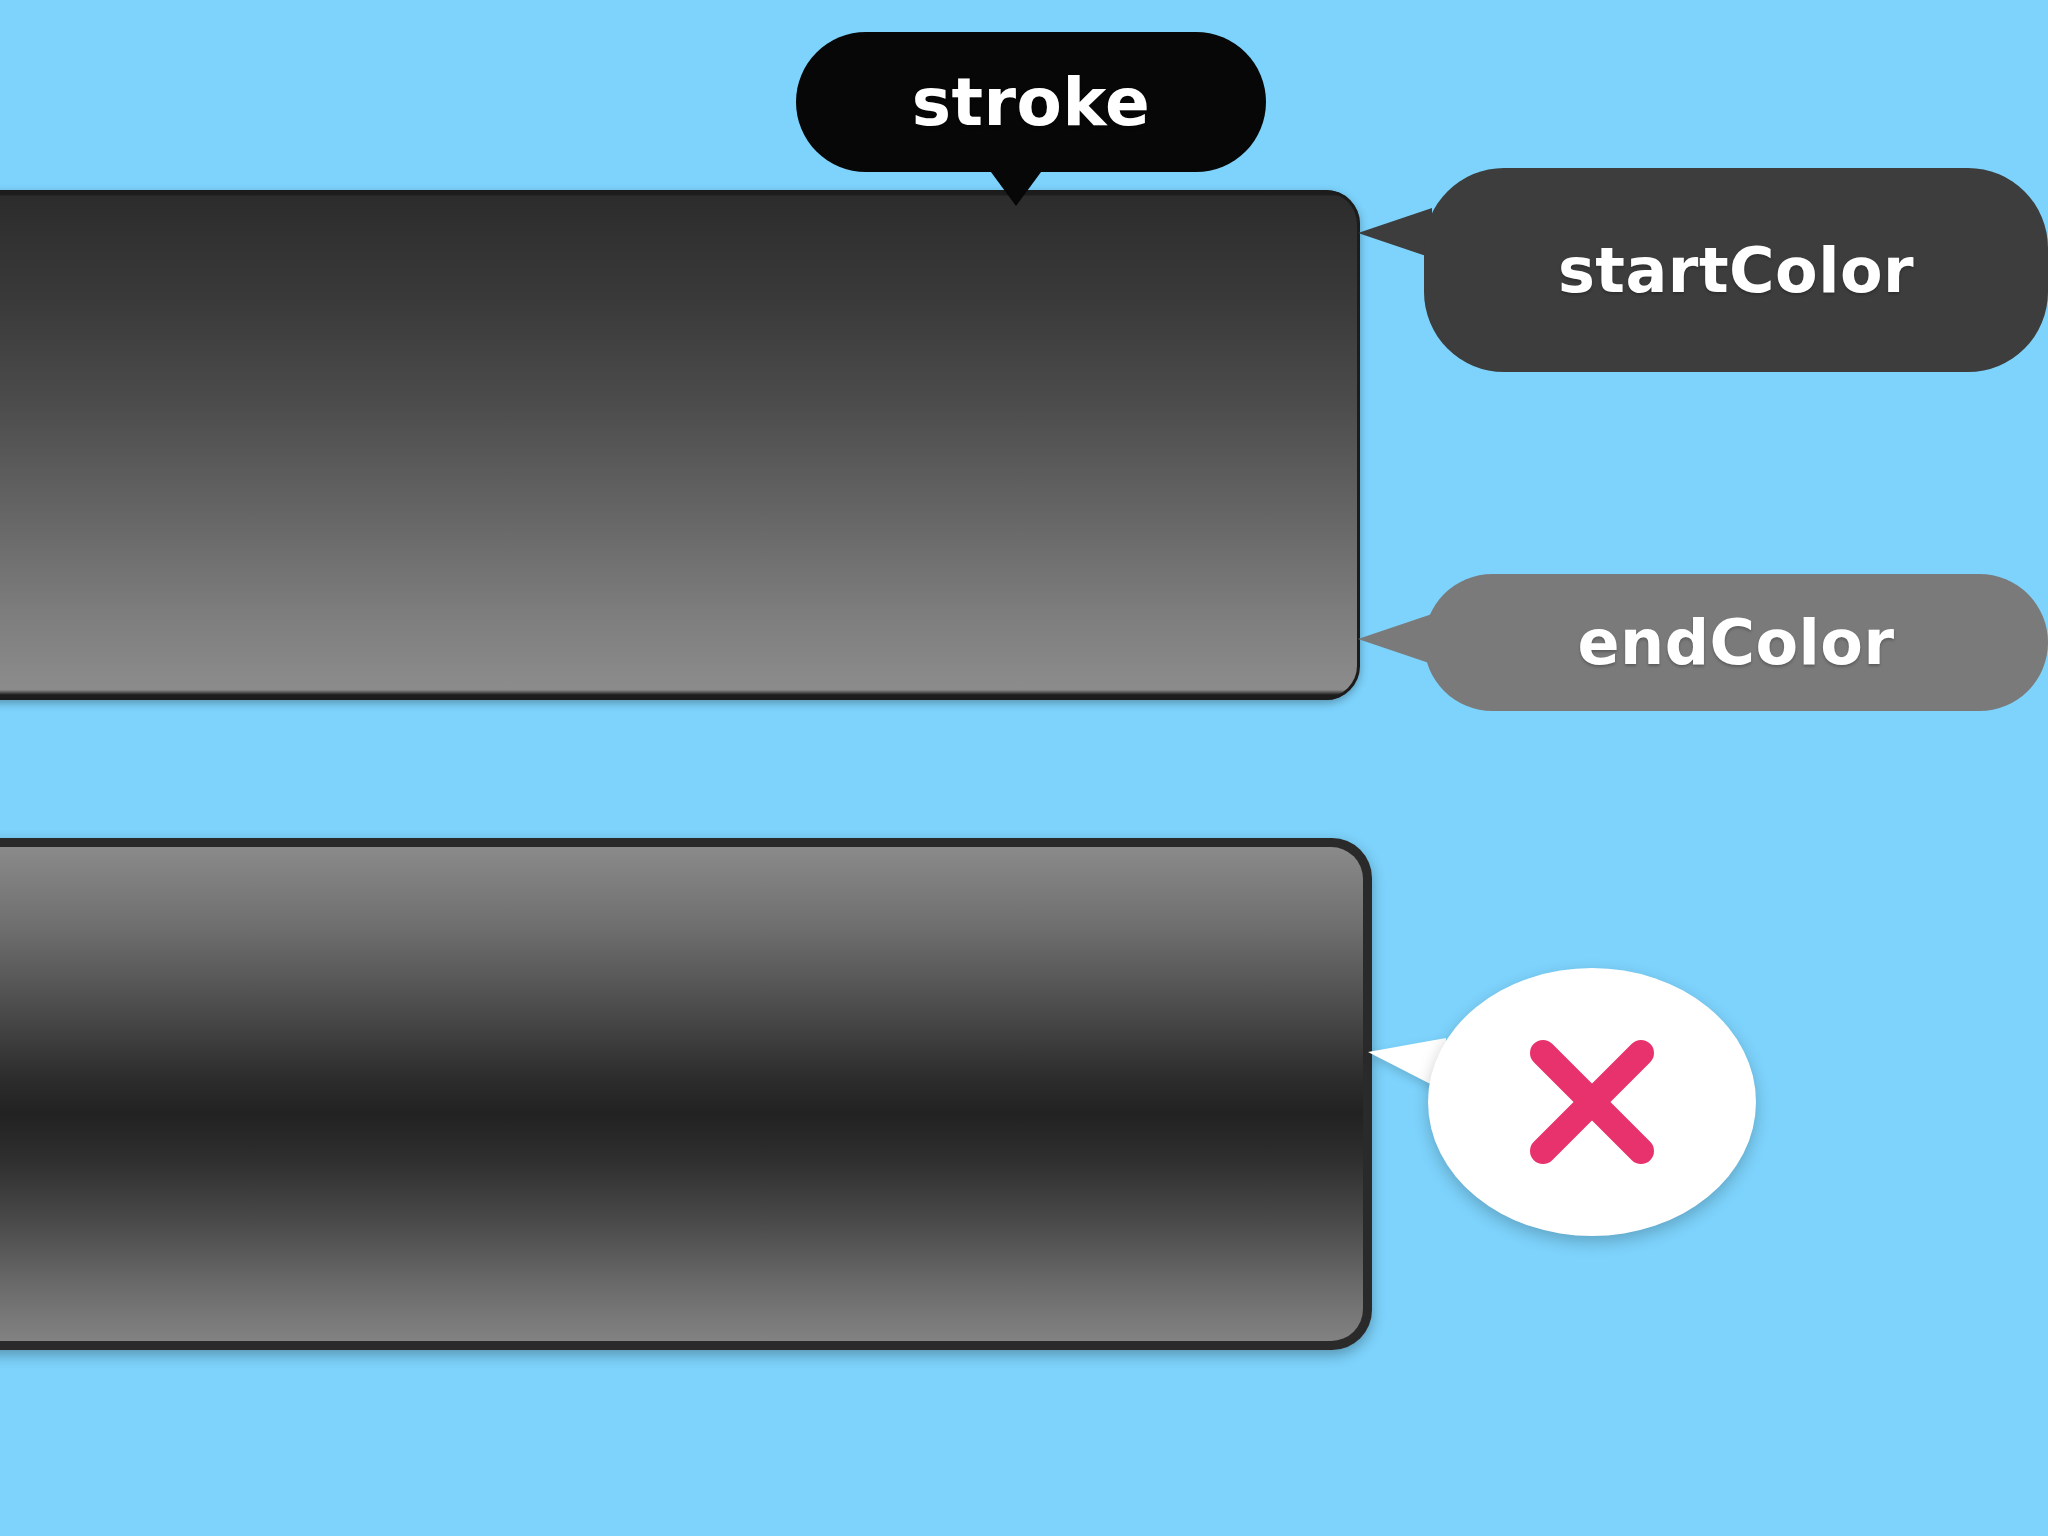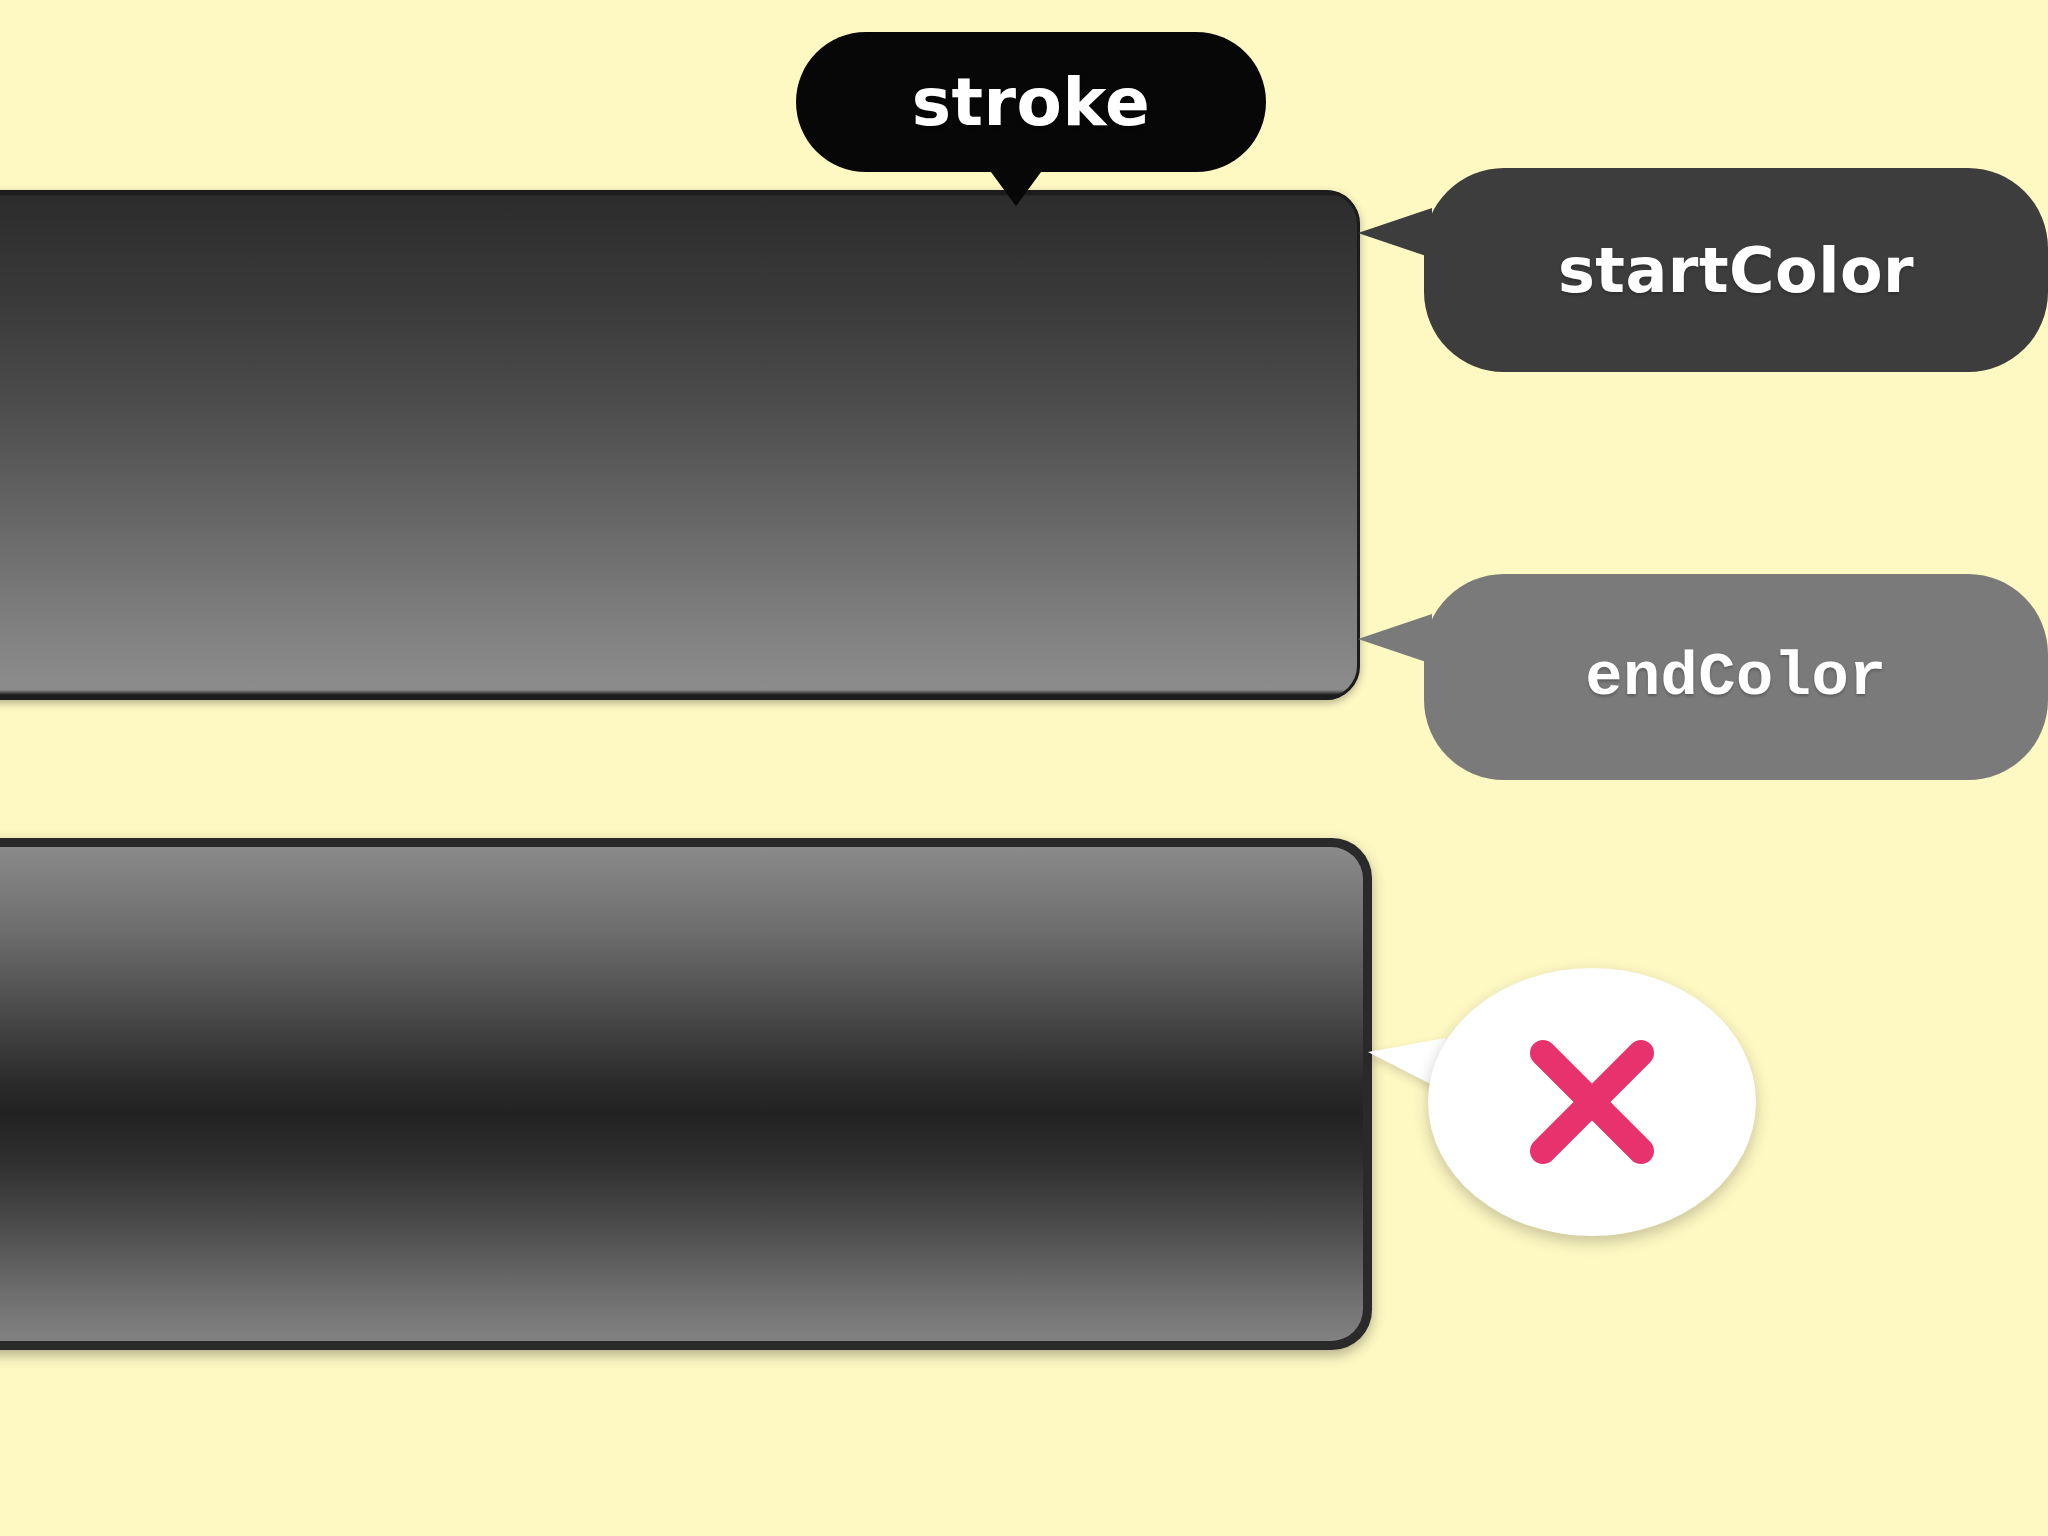--- a/index.html
+++ b/index.html
@@ -137,25 +137,24 @@
     border-top: 25px solid transparent;
     border-bottom: 25px solid transparent;
     border-right: 74px solid #3d3d3d;
   }
 
   
   #bubble-endcolor {
     left: 1424px;
     top: 574px;
     width: 624px;
-    height: 206px;
+    height: 137px;
     border-radius: 80px;
     background: #7a7a7a;
     font-size: 62px;
-    font-family: Liberation Mono, monospace;
   }
   #bubble-endcolor-tail {
     position: absolute;
     left: 1358px;
     top: 614px;
     width: 0;
     height: 0;
     border-top: 25px solid transparent;
     border-bottom: 25px solid transparent;
     border-right: 74px solid #7a7a7a;
@@ -188,21 +187,21 @@
     display: block;
   }
   #x-icon line {
     stroke-linecap: round;
     stroke-width: 26;
   }
 </style>
 </head>
 <body style="background: rgb(255, 255, 255);">
 
-<div id="stage" style="background: #fef9c3;">
+<div id="stage" style="background: #7dd3fc;">
 
   <div class="bar" id="bar-top">
     <div id="bar-top-edge"></div>
   </div>
 
   <div class="bar" id="bar-bottom">
     <div id="bar-bottom-inner"></div>
   </div>
 
   <div id="bubble-stroke-tail" style="border-top-color: rgb(7, 7, 7);"></div>

